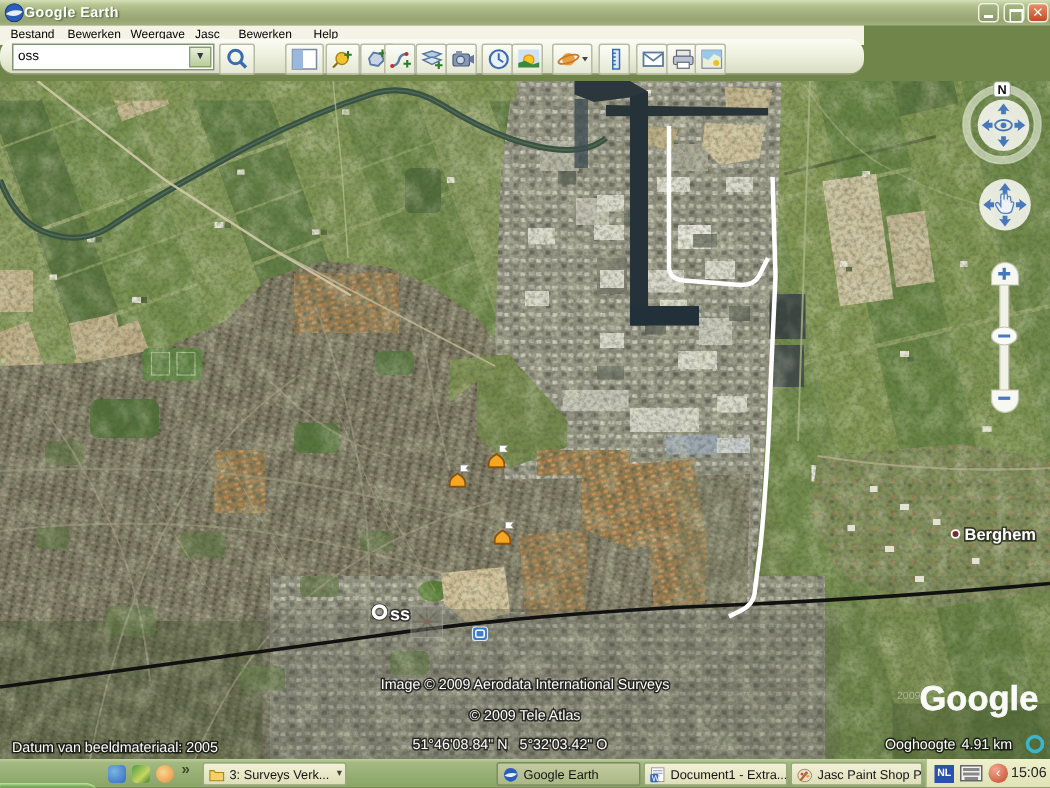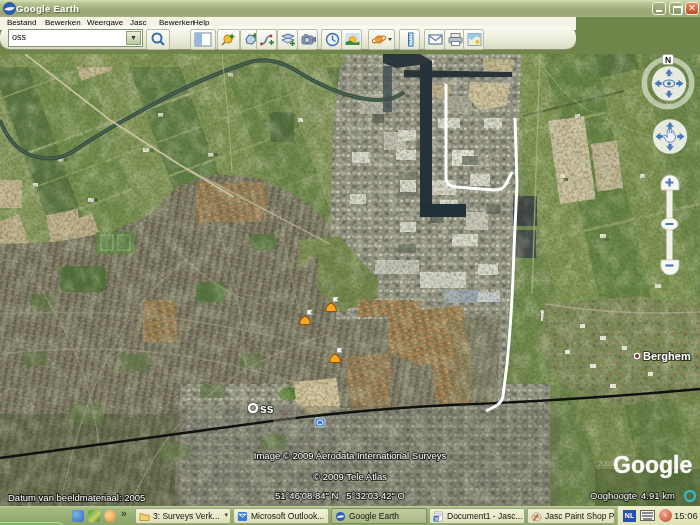--- a/index.html
+++ b/index.html
@@ -60,21 +60,21 @@
     <div style="position:absolute;left:3px;top:3px;width:7px;height:6px;border:1px solid #fff;border-top-width:2px"></div>
   </div>
 <div class="abs winbtn" id="btn-close">✕</div>
 
 <div class="abs" id="menubar">
   <span style="left:7px">Bestand</span>
   <span style="left:45px">Bewerken</span>
   <span style="left:87px">Weergave</span>
   <span style="left:130px">Jasc</span>
   <span style="left:159px">Bewerken</span>
-  <span style="left:193px">Help</span>
+  <span style="left:209px">Help</span>
 </div>
 
 <div class="abs" id="toolbar">
   <div class="abs" id="searchbox">
       <span class="txt">oss</span>
       <span id="searcharrow">▼</span>
     </div>
   <div class="abs tbtn" style="left:146px;width:22px">
       <svg width="18" height="17" viewBox="0 0 18 17">
         <circle cx="8" cy="7" r="4.5" fill="none" stroke="#3a6ab0" stroke-width="2"></circle>
@@ -522,45 +522,37 @@
   <div class="abs qlicon" style="left:88px;background:linear-gradient(135deg,#4a9a40,#c8d860 60%,#3a7a30)"></div>
   <div class="abs qlicon" style="left:104px;background:radial-gradient(circle at 40% 40%,#ffd890,#e8893a);border-radius:7px"></div>
   <div class="abs" style="left:121px;top:2px;color:#3a4a2a;font-size:10px;font-weight:bold">»</div>
   <div class="abs taskbtn" style="left:135px;width:96px">
     <svg class="ti" viewBox="0 0 12 12">
         <path d="M1,3 h3 l1,1.4 h6 v6 h-10 Z" fill="#f4cf6a" stroke="#a88418" stroke-width="0.8"></path>
       </svg>
     <span class="tl">3: Surveys Verk...</span>
     <span style="position:absolute;right:2px;top:2px;font-size:7px;color:#444">▾</span>
   </div>
-  <div class="abs taskbtn" style="left:233px;width:96px">
-    <svg class="ti" viewBox="0 0 12 12">
-        <rect x="1" y="1" width="10" height="10" rx="1.5" fill="#3a7ad8"></rect>
-        <path d="M2,3.5 L6,6.5 L10,3.5" stroke="#fff" stroke-width="1" fill="none"></path>
-        <rect x="2" y="3" width="8" height="1" fill="#fff"></rect>
-      </svg>
-    <span class="tl">Microsoft Outlook...</span>
-  </div>
   <div class="abs taskbtn" style="left:331px;width:96px;background:linear-gradient(#c2cba0,#aab885);border-color:#7e8a62">
     <svg class="ti" viewBox="0 0 12 12">
         <circle cx="6" cy="6" r="5" fill="#2a5eb8"></circle>
         <path d="M1.4,6.8 Q5,3.6 10.6,5.2 Q7,9.2 1.4,6.8Z" fill="#e8eef8"></path>
       </svg>
     <span class="tl">Google Earth</span>
   </div>
   <div class="abs taskbtn" style="left:429px;width:96px">
     <svg class="ti" viewBox="0 0 12 12">
         <rect x="1.5" y="1" width="9" height="10" fill="#fff" stroke="#888" stroke-width="0.6"></rect>
         <rect x="2.5" y="2.5" width="7" height="1" fill="#aac"></rect>
         <rect x="2.5" y="4.5" width="7" height="1" fill="#aac"></rect>
         <rect x="2.5" y="6.5" width="5" height="1" fill="#aac"></rect>
         <rect x="0.5" y="5.5" width="6" height="6" fill="#3a6ac8" rx="1"></rect>
         <text x="1.6" y="10.6" font-size="6" fill="#fff" font-family="Liberation Sans">W</text>
       </svg>
-    <span class="tl">Document1 - Jasc...</span>
+    <span class="tl">Document1 - Extra...</span>
   </div>
   <div class="abs taskbtn" style="left:527px;width:88px">
     <svg class="ti" viewBox="0 0 12 12">
         <ellipse cx="6" cy="6.5" rx="5" ry="4.5" fill="#e8e0d0" stroke="#a08060" stroke-width="0.7"></ellipse>
         <circle cx="4" cy="5.5" r="1" fill="#d04428"></circle>
         <circle cx="7" cy="4.8" r="1" fill="#3a6ac8"></circle>
         <circle cx="8.2" cy="7" r="1" fill="#e8a028"></circle>
         <path d="M2,10 L7,3.5 L8.4,4.6 L3.5,10.8 Z" fill="#b06a32"></path>
       </svg>
     <span class="tl">Jasc Paint Shop Pro</span>

